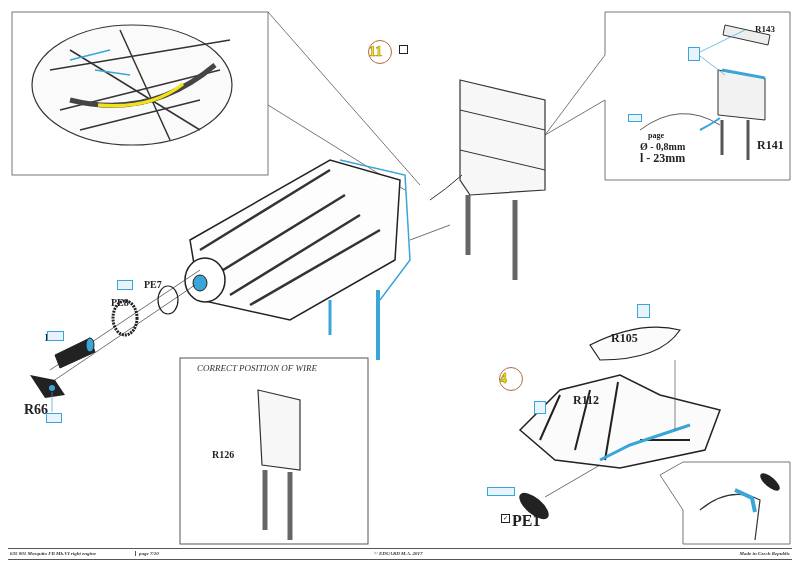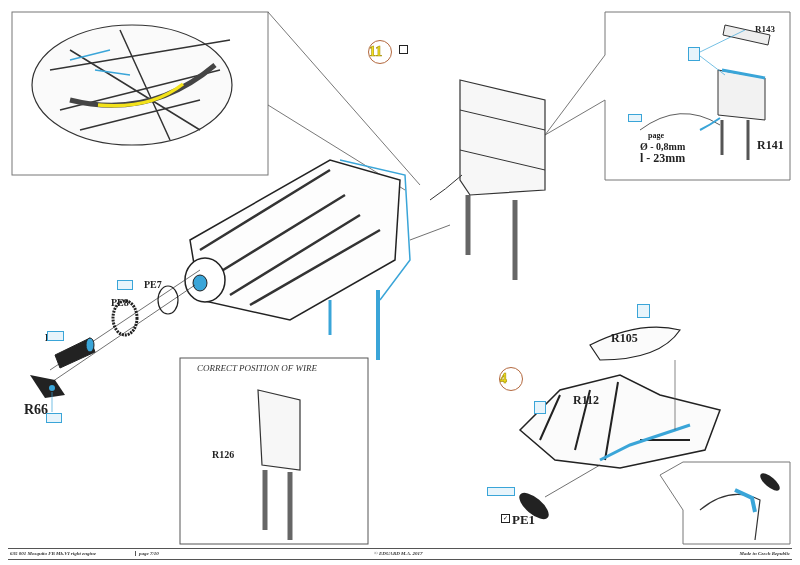--- a/index.html
+++ b/index.html
@@ -115,21 +115,21 @@
   <div class="lbl" style="left:111px;top:297px;font-size:10px">PE8</div>
   <div class="lbl" style="left:45px;top:332px;font-size:10px">R88</div>
   <div class="lbl" style="left:24px;top:402px;font-size:14px">R66</div>
 
   <div class="caption" style="left:197px;top:363px">CORRECT POSITION OF WIRE</div>
   <div class="lbl" style="left:212px;top:449px;font-size:10px">R126</div>
 
   <div class="lbl" style="left:611px;top:331px;font-size:12px">R105</div>
   <div class="lbl" style="left:573px;top:393px;font-size:12px">R112</div>
   <div class="check" style="left:501px;top:514px">✓</div>
-  <div class="lbl" style="left:512px;top:512px;font-size:13px">PE1</div>
+  <div class="lbl" style="left:512px;top:512px;font-size:16px">PE1</div>
 
   <div class="tag" style="left:117px;top:280px;width:14px;height:8px"></div>
   <div class="tag" style="left:47px;top:331px;width:15px;height:8px"></div>
   <div class="tag" style="left:46px;top:413px;width:14px;height:8px"></div>
   <div class="tag" style="left:688px;top:47px;width:10px;height:12px"></div>
   <div class="tag" style="left:628px;top:114px;width:12px;height:6px"></div>
   <div class="tag" style="left:637px;top:304px;width:11px;height:12px"></div>
   <div class="tag" style="left:534px;top:401px;width:10px;height:11px"></div>
   <div class="tag" style="left:487px;top:487px;width:26px;height:7px"></div>
 

